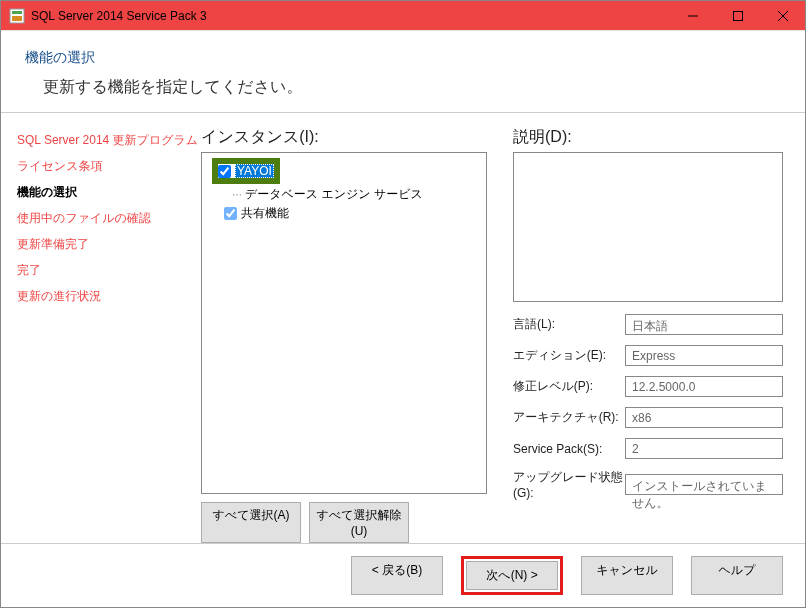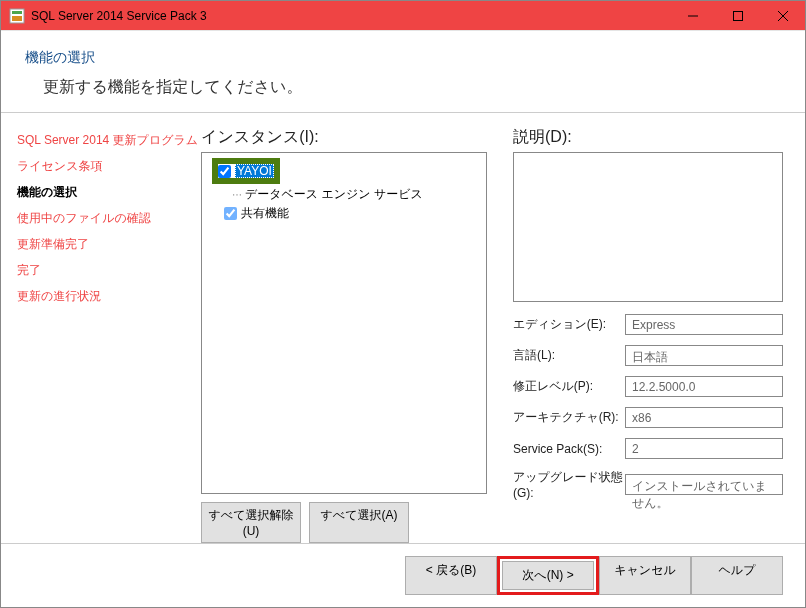--- a/index.html
+++ b/index.html
@@ -117,21 +117,21 @@
     text-align: center;
     cursor: default;
   }
   .btn-small { width: 100px; }
 
   .footer {
     border-top: 1px solid #ccc;
     padding: 12px 22px;
     display: flex;
     justify-content: flex-end;
-    gap: 0;
+    gap: 18px;
   }
   .btn-footer { width: 92px; padding: 5px 0; }
   .btn-next-wrap { border: 3px solid #e31b1c; padding: 2px; }
   .btn-next-wrap .btn-footer { margin: 0; }
 
   .disabled-check { opacity: 0.55; pointer-events: none; }
 </style>
 </head>
 <body>
 
@@ -195,36 +195,36 @@
           <div class="tree-node child">
             <span class="tree-dots">⋯</span>
             <span>データベース エンジン サービス</span>
           </div>
           <div class="tree-node shared">
             <input type="checkbox" checked="" class="disabled-check" style="">
             <span>共有機能</span>
           </div>
         </div>
         <div class="select-btns">
+          <div class="btn btn-small">すべて選択(A)</div>
           <div class="btn btn-small">すべて選択解除(U)</div>
-          <div class="btn btn-small">すべて選択(A)</div>
         </div>
       </div>
 
       <div class="col-details">
         <div class="field-label">説明(D):</div>
         <div class="desc-box"></div>
 
         <div class="detail-row">
+          <div class="detail-label">言語(L):</div>
+          <div class="detail-value">日本語</div>
+        </div>
+        <div class="detail-row">
           <div class="detail-label">エディション(E):</div>
           <div class="detail-value">Express</div>
-        </div>
-        <div class="detail-row">
-          <div class="detail-label">言語(L):</div>
-          <div class="detail-value">日本語</div>
         </div>
         <div class="detail-row">
           <div class="detail-label">修正レベル(P):</div>
           <div class="detail-value">12.2.5000.0</div>
         </div>
         <div class="detail-row">
           <div class="detail-label">アーキテクチャ(R):</div>
           <div class="detail-value">x86</div>
         </div>
         <div class="detail-row">

